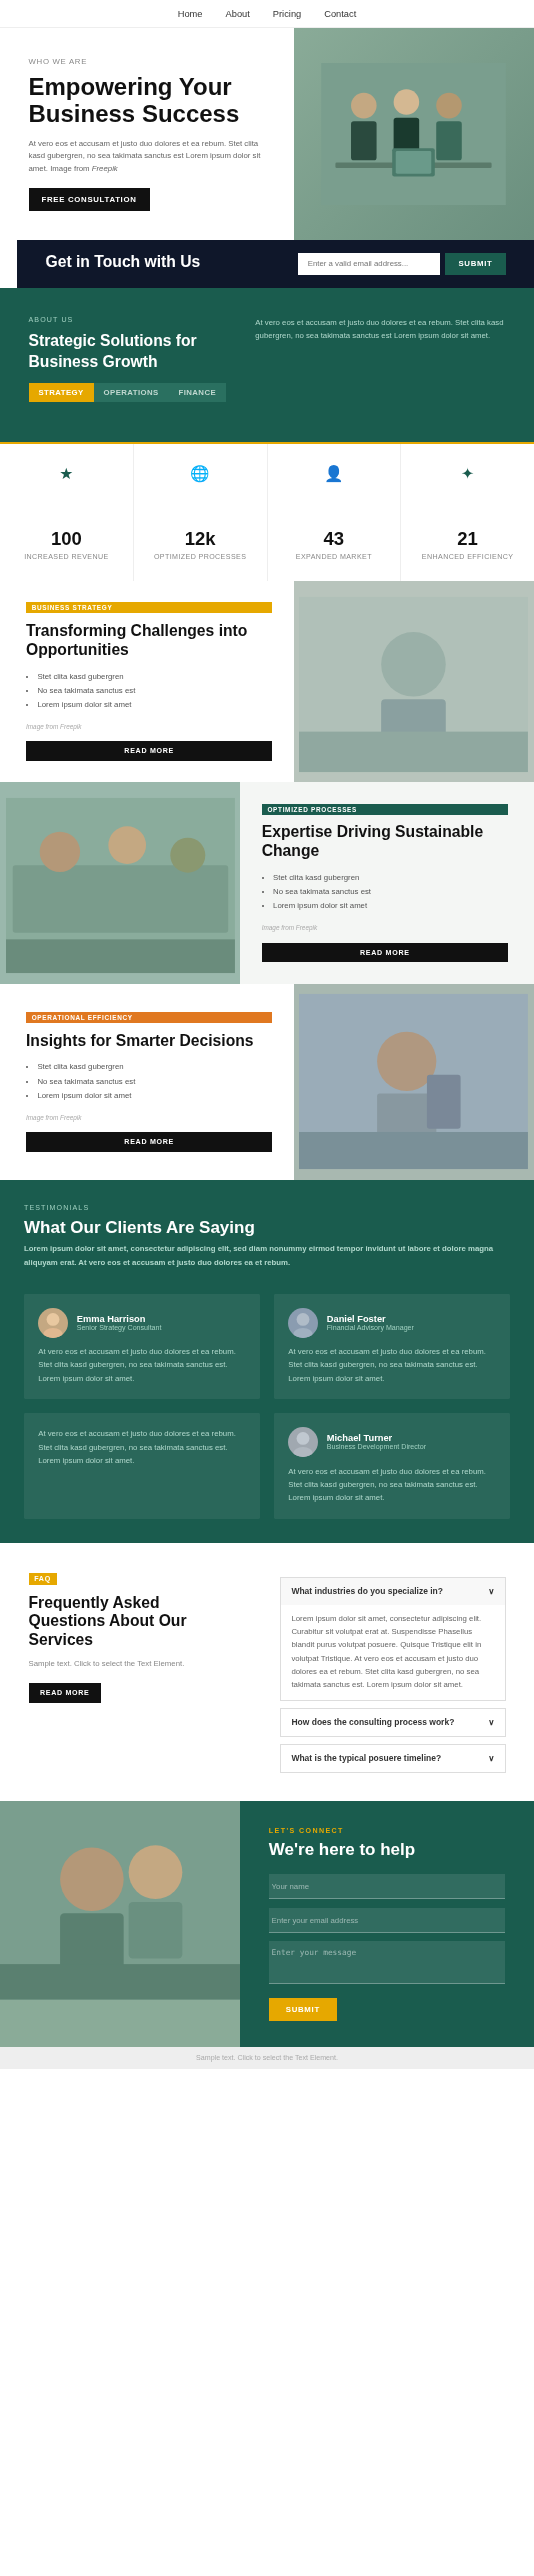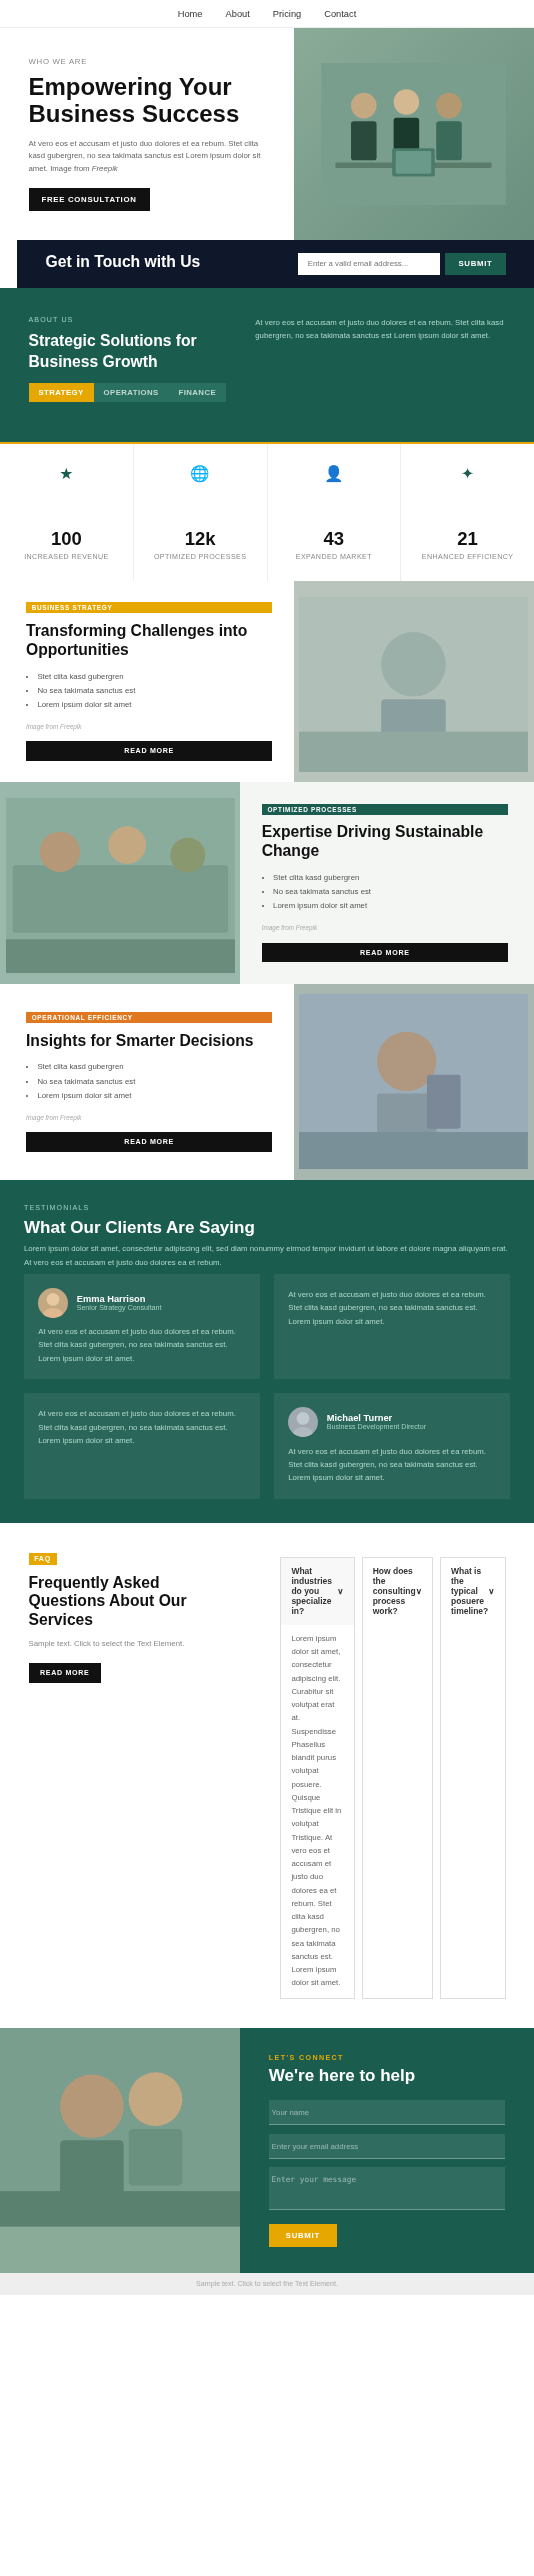--- a/index.html
+++ b/index.html
@@ -60,36 +60,36 @@
     .article-card h2 { font-size: 15.7px; font-weight: 900; color: #111; line-height: 1.2; margin-bottom: 10px; }
     .article-card ul { margin: 0 0 7.1px 11.4px; }
     .article-card ul li { font-size: 7.8px; color: #555; line-height: 1.8; }
     .img-credit { font-size: 6.4px; color: #aaa; margin: 4.3px 0 7.1px; font-style: italic; }
     .btn-read { background: #111; color: #fff; border: none; padding: 5.7px 11.4px; font-size: 7.1px; font-weight: 700; cursor: pointer; text-transform: uppercase; letter-spacing: 0.7px; margin-top: 4.3px; display: inline-block; }
 
     
     .testimonials { background: #1a5c4e; padding: 24px; }
     .test-label { font-size: 7.1px; color: #a0d0c0; text-transform: uppercase; letter-spacing: 1.1px; margin-bottom: 5.7px; }
     .testimonials h2 { font-size: 17px; font-weight: 900; color: #fff; margin-bottom: 4.3px; line-height: 1.2; }
-    .test-intro { font-size: 7.8px; color: #b0d8cc; line-height: 1.7; margin-bottom: 5px; }
+    .test-intro { font-size: 7.8px; color: #b0d8cc; line-height: 1.7; margin-bottom: 25px; font-weight: bold; }
     .test-grid { display: grid; grid-template-columns: 1fr 1fr; gap: 14.2px; }
     .test-card { background: rgba(255,255,255,0.07); border-radius: 1.4px; padding: 14.2px; }
     .test-person { display: flex; align-items: center; gap: 8.5px; margin-bottom: 7.1px; }
     .test-avatar { width: 30px; height: 30px; border-radius: 50%; background: #8ab0a0; overflow: hidden; display: flex; align-items: center; justify-content: center; font-size: 13px; }
     .test-name { font-size: 9.3px; font-weight: 700; color: #fff; }
     .test-title { font-size: 7.1px; color: #a0d0c0; }
     .test-text { font-size: 7.8px; color: #b0d8cc; line-height: 1.7; }
 
     
     .faq-section { display: flex; padding: 28.5px; gap: 28.5px; background: #fff; }
     .faq-left { width: 42%; }
     .faq-tag { display: inline-block; background: #e6a800; color: #fff; font-size: 7.1px; font-weight: 700; padding: 2.1px 5.7px; text-transform: uppercase; letter-spacing: 0.7px; margin-bottom: 8.5px; }
     .faq-left h2 { font-size: 15.7px; font-weight: 900; color: #111; line-height: 1.2; margin-bottom: 8.5px; }
     .faq-left p { font-size: 7.8px; color: #888; margin-bottom: 11.4px; }
-    .faq-right { width: 58%; display: flex; flex-direction: row; gap: 7.1px; padding-top: 5.7px; padding-left: 36px; }
+    .faq-right { width: 58%; display: flex; flex-direction: column; gap: 7.1px; padding-top: 5.7px; padding-left: 36px; }
     .faq-item { border: 0.7px solid #ddd; }
     .faq-item-header { display: flex; justify-content: space-between; align-items: center; padding: 8.5px 10px; cursor: pointer; background: #fff; }
     .faq-item-header span { font-size: 8.5px; color: #333; font-weight: 600; }
     .faq-chevron { font-size: 11.4px; color: #888; }
     .faq-body { padding: 7.1px 10px 8.5px; font-size: 7.8px; color: #666; line-height: 1.7; display: none; }
     .faq-item.open .faq-body { display: block; }
     .faq-item.open .faq-item-header { background: #f8f8f8; }
 
     
     .contact-section { display: flex; background: #1a5c4e; min-height: 199px; }
@@ -289,20 +289,32 @@
         </div>
         <div>
           <div class="test-name">Emma Harrison</div>
           <div class="test-title">Senior Strategy Consultant</div>
         </div>
       </div>
       <p class="test-text">At vero eos et accusam et justo duo dolores et ea rebum. Stet clita kasd gubergren, no sea takimata sanctus est. Lorem ipsum dolor sit amet.</p>
     </div>
 
     <div class="test-card">
+      <div class="test-person">
+        <div class="test-avatar" style="background:#8a9cb0;">
+          <svg width="30" height="30" viewBox="0 0 42 42">
+              <circle cx="21" cy="16" r="9" fill="#b0bcc8"></circle>
+              <ellipse cx="21" cy="38" rx="14" ry="10" fill="#a0b0c0"></ellipse>
+            </svg>
+        </div>
+        <div>
+          <div class="test-name">Daniel Foster</div>
+          <div class="test-title">Financial Advisory Manager</div>
+        </div>
+      </div>
       <p class="test-text">At vero eos et accusam et justo duo dolores et ea rebum. Stet clita kasd gubergren, no sea takimata sanctus est. Lorem ipsum dolor sit amet.</p>
     </div>
 
     <div class="test-card">
       <p class="test-text">At vero eos et accusam et justo duo dolores et ea rebum. Stet clita kasd gubergren, no sea takimata sanctus est. Lorem ipsum dolor sit amet.</p>
     </div>
 
     <div class="test-card">
       <div class="test-person">
         <div class="test-avatar" style="background:#a0a8b0;">

